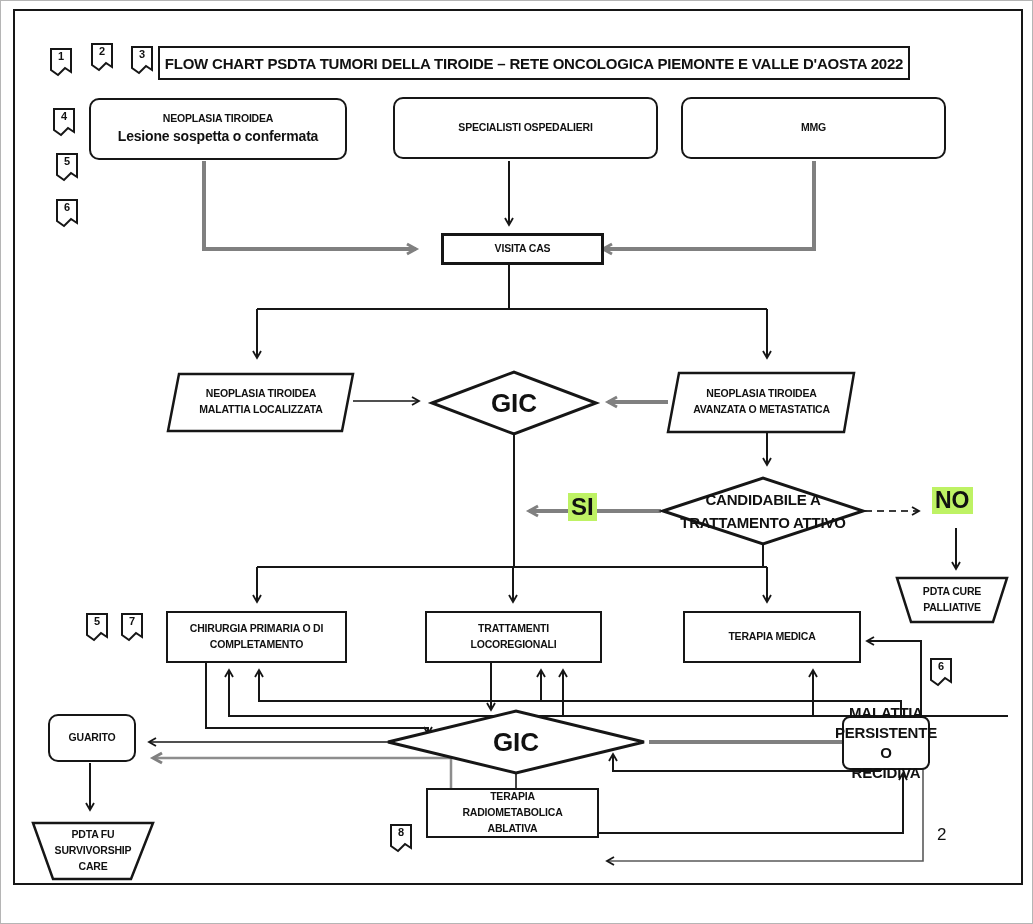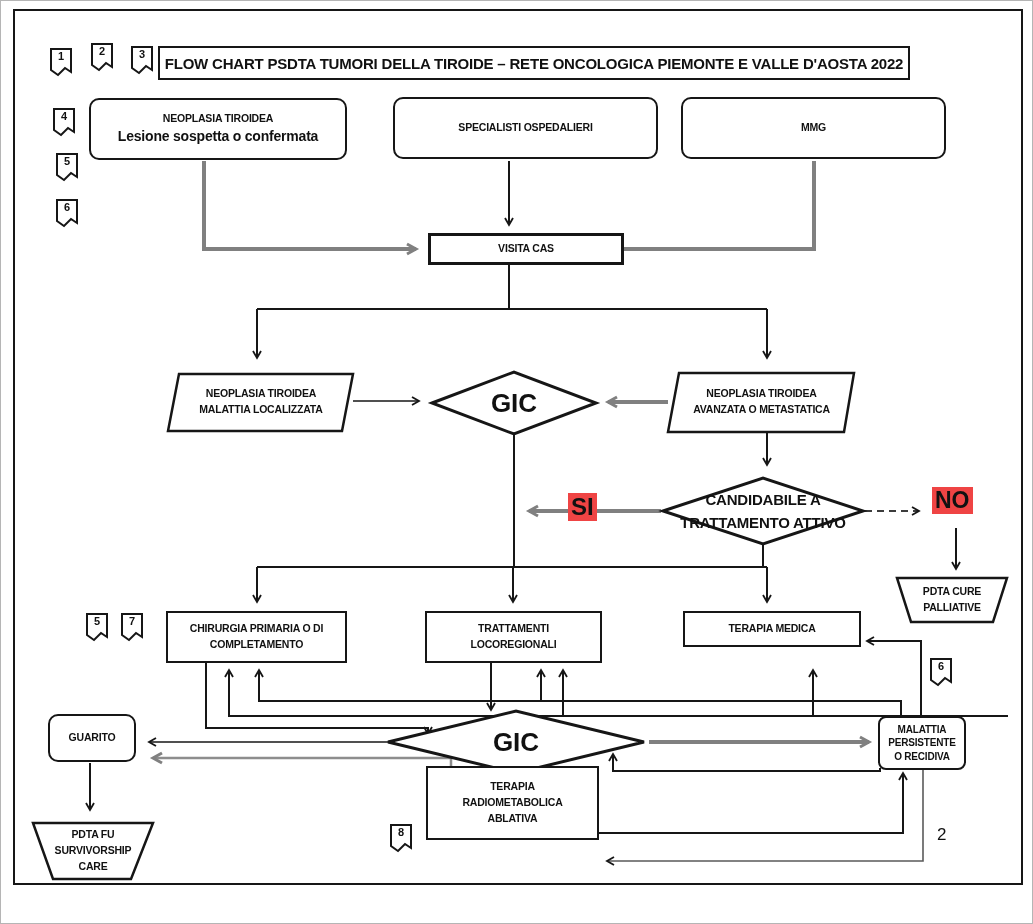--- a/index.html
+++ b/index.html
@@ -21,21 +21,21 @@
     position:absolute;left:157px;top:45px;width:748px;height:30px;z-index:2;
     border:2.5px solid #161616;background:#fff;display:flex;align-items:center;justify-content:center;
     font-weight:bold;font-size:15px;letter-spacing:-0.2px;
   }
   .lbl{
     display:flex;flex-direction:column;align-items:center;justify-content:center;
     text-align:center;font-weight:bold;font-size:10.5px;line-height:1.5;letter-spacing:-0.2px;
   }
   .gic{font-size:26px;letter-spacing:0;}
   .small{font-size:15px;line-height:1.55;}
-  .decision-word{background:#ef4444;padding:0 3px;font-weight:bold;z-index:3;}
+  .decision-word{background:#bef264;padding:0 3px;font-weight:bold;z-index:3;}
   .sub{font-weight:bold;font-size:14px;}
   .tag{width:24px;height:32px;}
   .tag svg{position:absolute;left:0;top:0;}
   .tag .num{
     position:absolute;left:0;top:3px;width:24px;text-align:center;
     font-size:11px;font-weight:bold;z-index:3;
   }
   .page-num{position:absolute;left:936px;top:824px;font-size:17px;z-index:2;}
 </style>
 </head>
@@ -174,43 +174,43 @@
   <div class="node rounded" style="left:88px;top:97px;width:258px;height:62px">
     <span>NEOPLASIA TIROIDEA</span>
     <span class="sub">Lesione sospetta o confermata</span>
   </div>
   <div class="node rounded" style="left:392px;top:96px;width:265px;height:62px">
     <span>SPECIALISTI OSPEDALIERI</span>
   </div>
   <div class="node rounded" style="left:680px;top:96px;width:265px;height:62px">
     <span>MMG</span>
   </div>
-  <div class="node" style="left:427px;top:232px;width:196px;height:32px;border-width:3px">
+  <div class="node" style="left:440px;top:232px;width:163px;height:32px;border-width:3px">
     <span>VISITA CAS</span>
   </div>
   <div class="node" style="left:165px;top:610px;width:181px;height:52px">
     <span>CHIRURGIA PRIMARIA O DI</span>
     <span>COMPLETAMENTO</span>
   </div>
   <div class="node" style="left:424px;top:610px;width:177px;height:52px">
     <span>TRATTAMENTI</span>
     <span>LOCOREGIONALI</span>
   </div>
-  <div class="node" style="left:682px;top:610px;width:178px;height:36px">
+  <div class="node" style="left:682px;top:610px;width:178px;height:52px">
     <span>TERAPIA MEDICA</span>
   </div>
   <div class="node rounded" style="left:47px;top:713px;width:88px;height:48px">
     <span>GUARITO</span>
   </div>
-  <div class="node rounded" style="left:877px;top:715px;width:88px;height:54px;font-size:10px;line-height:1.35;border-radius:8px">
+  <div class="node rounded" style="left:841px;top:715px;width:88px;height:54px;font-size:15px;line-height:1.35;border-radius:8px">
     <span>MALATTIA</span>
     <span>PERSISTENTE</span>
     <span>O RECIDIVA</span>
   </div>
-  <div class="node" style="left:425px;top:765px;width:173px;height:74px">
+  <div class="node" style="left:425px;top:787px;width:173px;height:50px">
     <span>TERAPIA</span>
     <span>RADIOMETABOLICA</span>
     <span>ABLATIVA</span>
   </div>
 
   <div class="lbl" style="left:175px;top:379px;width:170px;height:44px">
     <span>NEOPLASIA TIROIDEA</span>
     <span>MALATTIA LOCALIZZATA</span>
   </div>
   <div class="lbl" style="left:673px;top:379px;width:175px;height:44px">

